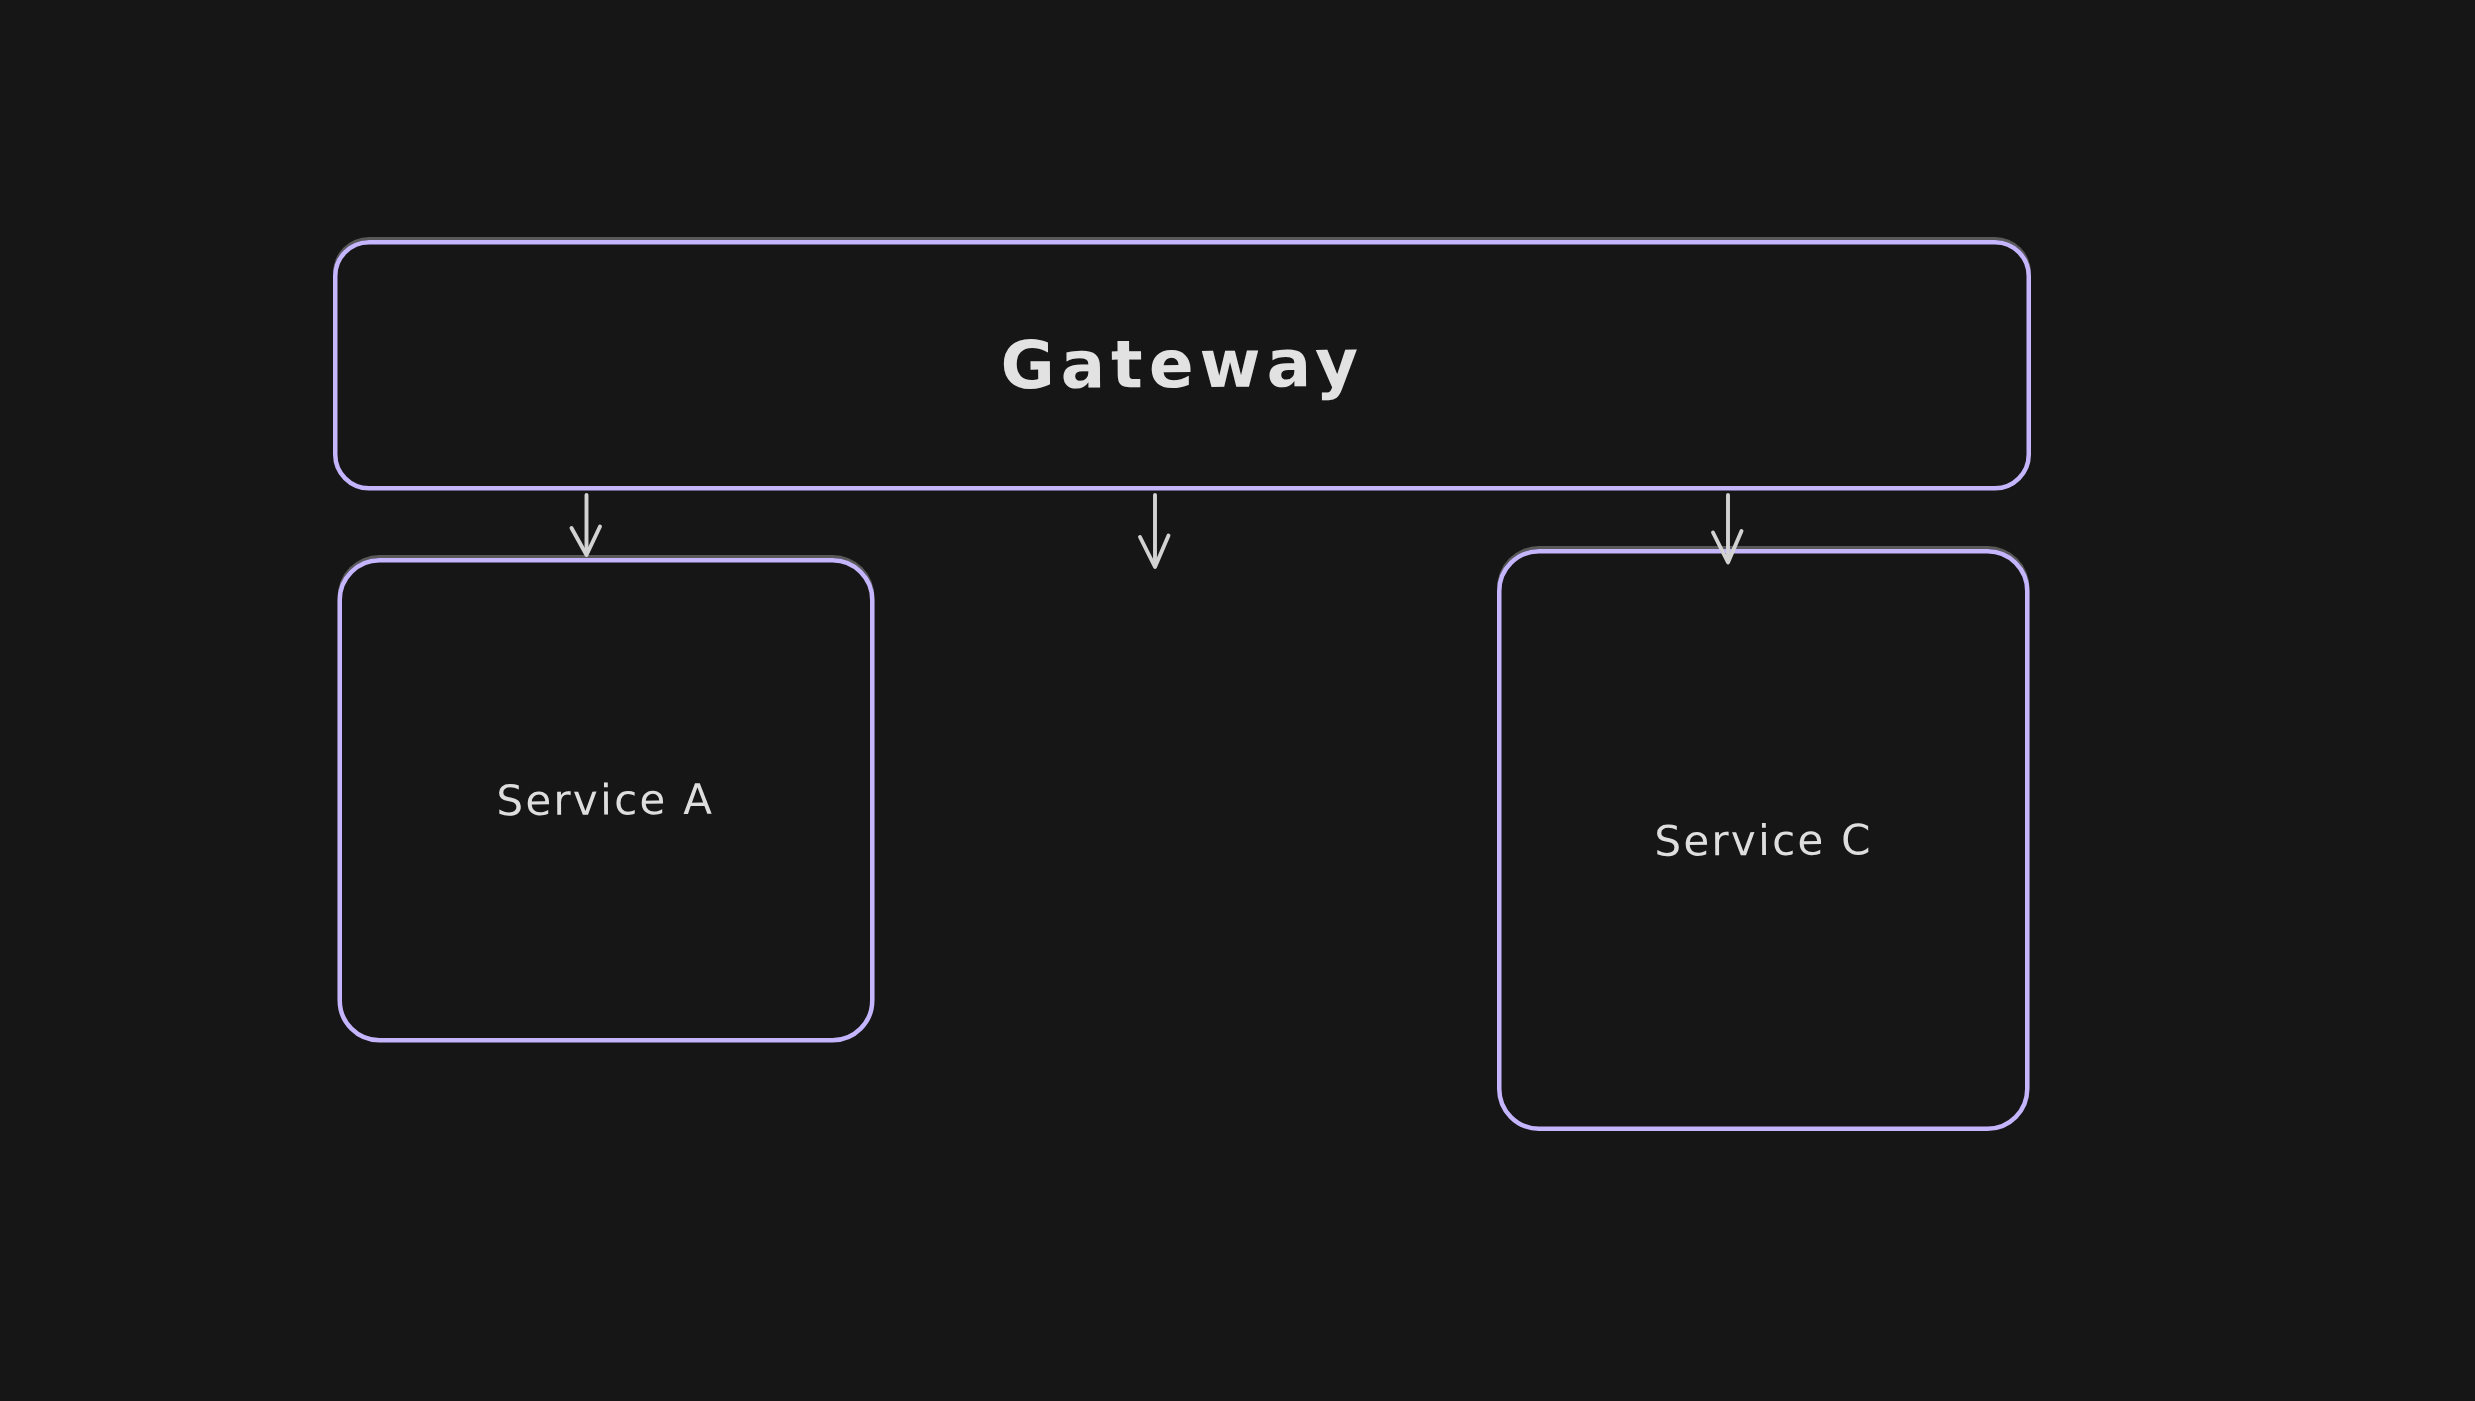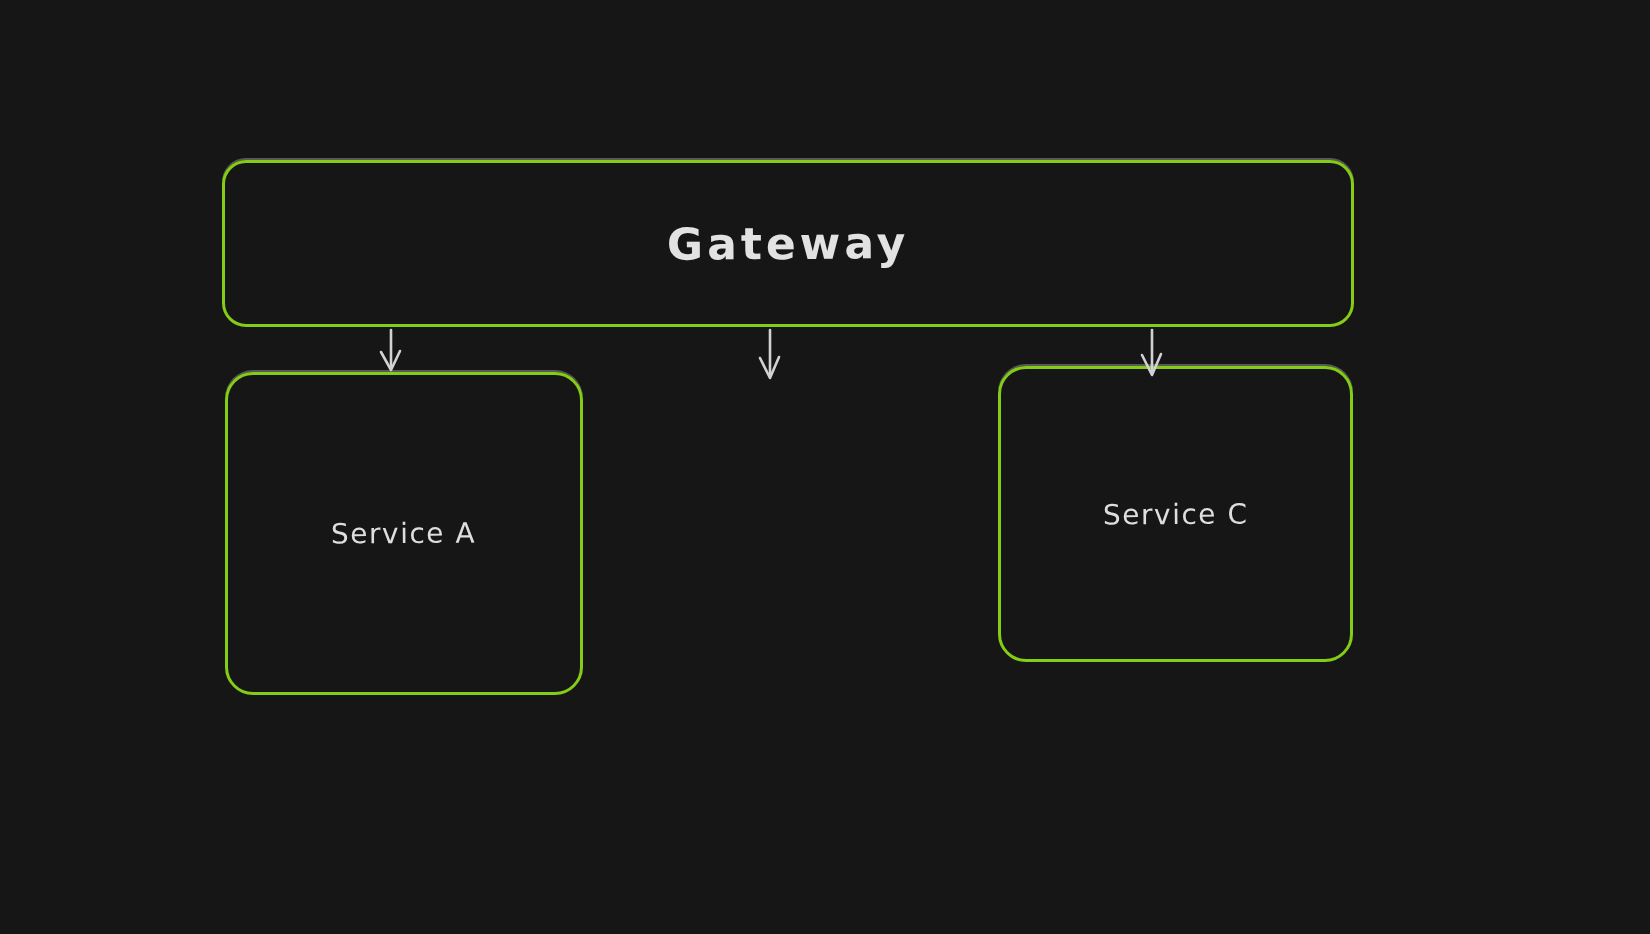--- a/index.html
+++ b/index.html
@@ -13,21 +13,21 @@
 
   .canvas {
     position: relative;
     width: 1650px;
     height: 934px;
     background: #161616;
   }
 
   .node {
     position: absolute;
-    border: 3px solid #84cc16;
+    border: 3px solid #c4b5fd;
     border-radius: 28px;
     background: transparent;
     display: flex;
     align-items: center;
     justify-content: center;
     
     box-shadow: 0 -2px 0 rgba(214,214,214,0.35);
   }
 
   .node-label {
@@ -46,21 +46,21 @@
   }
   .node-gateway .node-label {
     font-size: 44px;
     font-weight: 700;
     letter-spacing: 4px;
     color: #e2e2e2;
   }
 
   .node-service-a { left: 225px; top: 372px; width: 358px; height: 323px; }
   .node-service-b { left: 612px; top: 369px; width: 358px; height: 386px; }
-  .node-service-c { left: 998px; top: 366px; width: 355px; height: 296px; }
+  .node-service-c { left: 998px; top: 366px; width: 355px; height: 388px; }
 
   .node-service-a .node-label,
   .node-service-b .node-label,
   .node-service-c .node-label {
     font-size: 28px;
     font-weight: 400;
   }
 
   svg.edges-layer {
     position: absolute;

